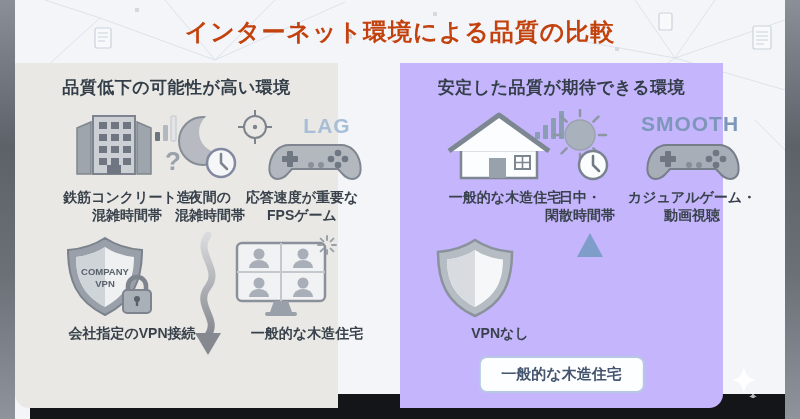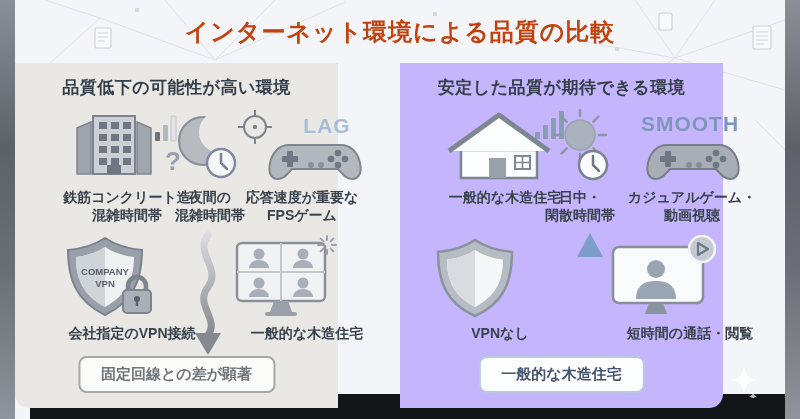--- a/index.html
+++ b/index.html
@@ -192,21 +192,20 @@
             <polygon points="47,66 61,66 65,77 43,77" fill="#9aa0a9"></polygon>
             <rect x="38" y="77" width="32" height="4" rx="2" fill="#9aa0a9"></rect>
             <g stroke="#9aa1ab" stroke-width="2" stroke-linecap="round">
               <path d="M100,1 L100,5 M100,15 L100,19 M91,10 L95,10 M105,10 L109,10 M93.6,3.6 L96.4,6.4 M103.6,13.6 L106.4,16.4 M106.4,3.6 L103.6,6.4 M96.4,13.6 L93.6,16.4"></path>
             </g>
           </svg>
         </div>
         <div class="item-label">一般的な木造住宅</div>
       </div>
 
-      <div class="conclusion gray">固定回線との差が顕著</div>
     </div>
 
     <div class="panel right">
       <div class="panel-heading">安定した品質が期待できる環境</div>
 
       <div class="item" style="left:25px;top:44px;width:160px;">
         <div class="icon-box">
           <svg width="150" height="75" viewBox="0 0 150 75">
             <g fill="#8b9db3">
               <rect x="110" y="24" width="5" height="7" rx="1"></rect>
@@ -281,35 +280,20 @@
             <linearGradient id="upGrad" x1="0" y1="0" x2="0" y2="1">
               <stop offset="0" stop-color="#7e9dc8"></stop>
                 <stop offset="1" stop-color="#c6d6ea"></stop>
             </linearGradient>
           </defs>
           <path d="M18,124 L18,20" stroke="url(#upGrad)" stroke-width="7" fill="none"></path>
           <polygon points="5,26 31,26 18,2" fill="#7e9dc8"></polygon>
         </svg>
       </div>
 
-      <div class="item" style="left:205px;top:172px;width:170px;">
-        <div class="icon-box tall">
-          <svg width="115" height="84" viewBox="0 0 115 84">
-            <rect x="8" y="12" width="90" height="56" rx="6" fill="#fafbfc" stroke="#87909b" stroke-width="2.5"></rect>
-            <circle cx="51" cy="34" r="9" fill="#9aa5b2"></circle>
-            <path d="M31,64 C31,50 40,46 51,46 C62,46 71,50 71,64 Z" fill="#9aa5b2"></path>
-            <polygon points="44,68 58,68 62,79 40,79" fill="#8b95a1"></polygon>
-            <g>
-              <circle cx="97" cy="14" r="13" fill="#c3cad3" stroke="#f3f5f8" stroke-width="2.5"></circle>
-              <polygon points="93,8 103,14 93,20" fill="none" stroke="#6d7885" stroke-width="2.2" stroke-linejoin="round"></polygon>
-            </g>
-          </svg>
-        </div>
-        <div class="item-label">短時間の通話・閲覧</div>
-      </div>
 
       <div class="conclusion blue">一般的な木造住宅</div>
 
       <svg class="sparkle" width="28" height="32" viewBox="0 0 28 32">
         <path d="M14,0 C15,9 19,13 27,14 C19,15 15,19 14,28 C13,19 9,15 1,14 C9,13 13,9 14,0 Z" fill="#ffffff" opacity="0.9"></path>
         <path d="M23,26 C23.4,28.8 24.6,30 27,30.4 C24.6,30.8 23.4,32 23,34.8 C22.6,32 21.4,30.8 19,30.4 C21.4,30 22.6,28.8 23,26 Z" fill="#ffffff" opacity="0.7"></path>
       </svg>
     </div>
 
   </div>

